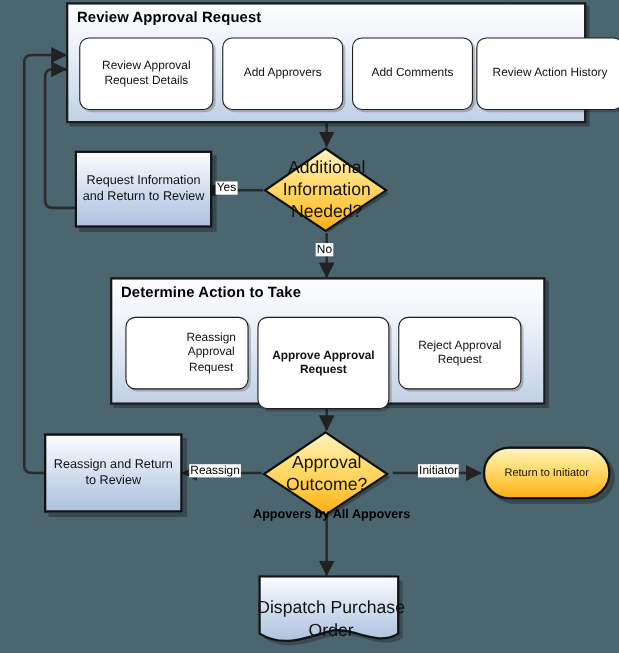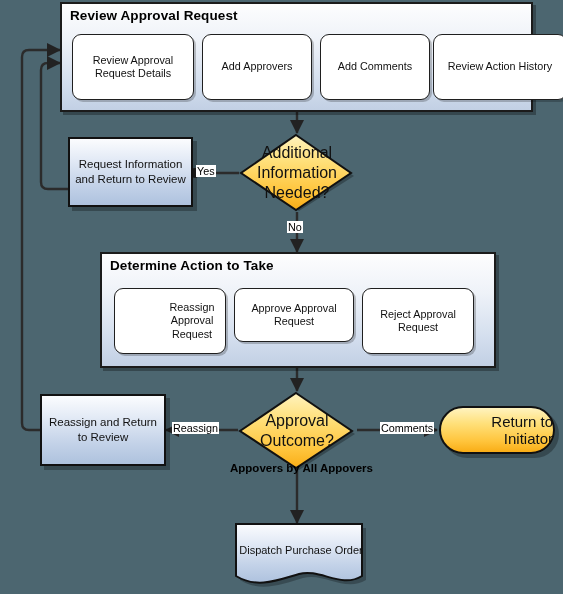--- a/index.html
+++ b/index.html
@@ -59,28 +59,28 @@
     text-align:center;font-size:16px;color:#111;line-height:1.25;
     pointer-events:none;
   }
 
   
   .terminator{
     border:2px solid #111;border-radius:999px;
     background:linear-gradient(to bottom,#fff3bf 0%,#ffe07a 35%,#ffc53d 75%,#f9ad16 100%);
     box-shadow:4px 4px 0 rgba(0,0,0,0.28);
     display:flex;align-items:center;justify-content:center;
-    text-align:right;font-size:15px;color:#111;
+    text-align:left;font-size:10px;color:#111;
   }
 
   
   .docwrap{position:absolute;z-index:2;}
   .doc-text{
     position:absolute;left:0;top:20px;width:100%;
-    text-align:center;font-size:11px;color:#111;line-height:1.3;
+    text-align:center;font-size:16px;color:#111;line-height:1.3;
     pointer-events:none;
   }
 
   
   .elabel{
     position:absolute;z-index:3;
     background:#ffffff;
     font-size:10.8px;color:#000;
     padding:0 1px;line-height:1.15;white-space:nowrap;
   }
@@ -158,21 +158,21 @@
     </svg>
     <div class="diamond-label" style="top:40px;">Additional Information Needed?</div>
   </div>
 
   <div class="node group" style="left:100px;top:252px;width:396px;height:116px;">
     <div class="group-title">Determine Action to Take</div>
 
     <div class="subbox" style="left:12px;top:34px;width:112px;height:66px;padding-left:48px;">
       <span>Reassign Approval Request</span>
     </div>
-    <div class="subbox" style="left:132px;top:34px;width:120px;height:54px;">
+    <div class="subbox" style="left:132px;top:34px;width:120px;height:84px;font-weight:bold;">
       <span>Approve Approval Request</span>
     </div>
     <div class="subbox" style="left:260px;top:34px;width:112px;height:66px;">
       <span>Reject  Approval Request</span>
     </div>
   </div>
 
   <div class="node process" style="left:40px;top:394px;width:126px;height:72px;">
     <span>Reassign and Return to Review</span>
   </div>
@@ -209,16 +209,16 @@
       </defs>
       <path d="M7,5 L133,5 L133,57 C112,70 91,49 70,55 C49,61 28,70 7,57 Z" fill="rgba(0,0,0,0.26)"></path>
       <path d="M3,1 L129,1 L129,53 C108,66 87,45 66,51 C45,57 24,66 3,53 Z" fill="url(#docg)" stroke="#111" stroke-width="2"></path>
     </svg>
     <div class="doc-text">Dispatch Purchase Order</div>
   </div>
 
   <div class="elabel" style="left:196px;top:165px;">Yes</div>
   <div class="elabel" style="left:287px;top:221px;">No</div>
   <div class="elabel" style="left:172px;top:422px;">Reassign</div>
-  <div class="elabel" style="left:380px;top:422px;">Comments</div>
+  <div class="elabel" style="left:380px;top:422px;">Initiator</div>
   <div class="elabel plain" style="left:229px;top:462px;width:68px;line-height:1.15;">Appovers by All Appovers</div>
 
 </div>
 
 </body></html>

